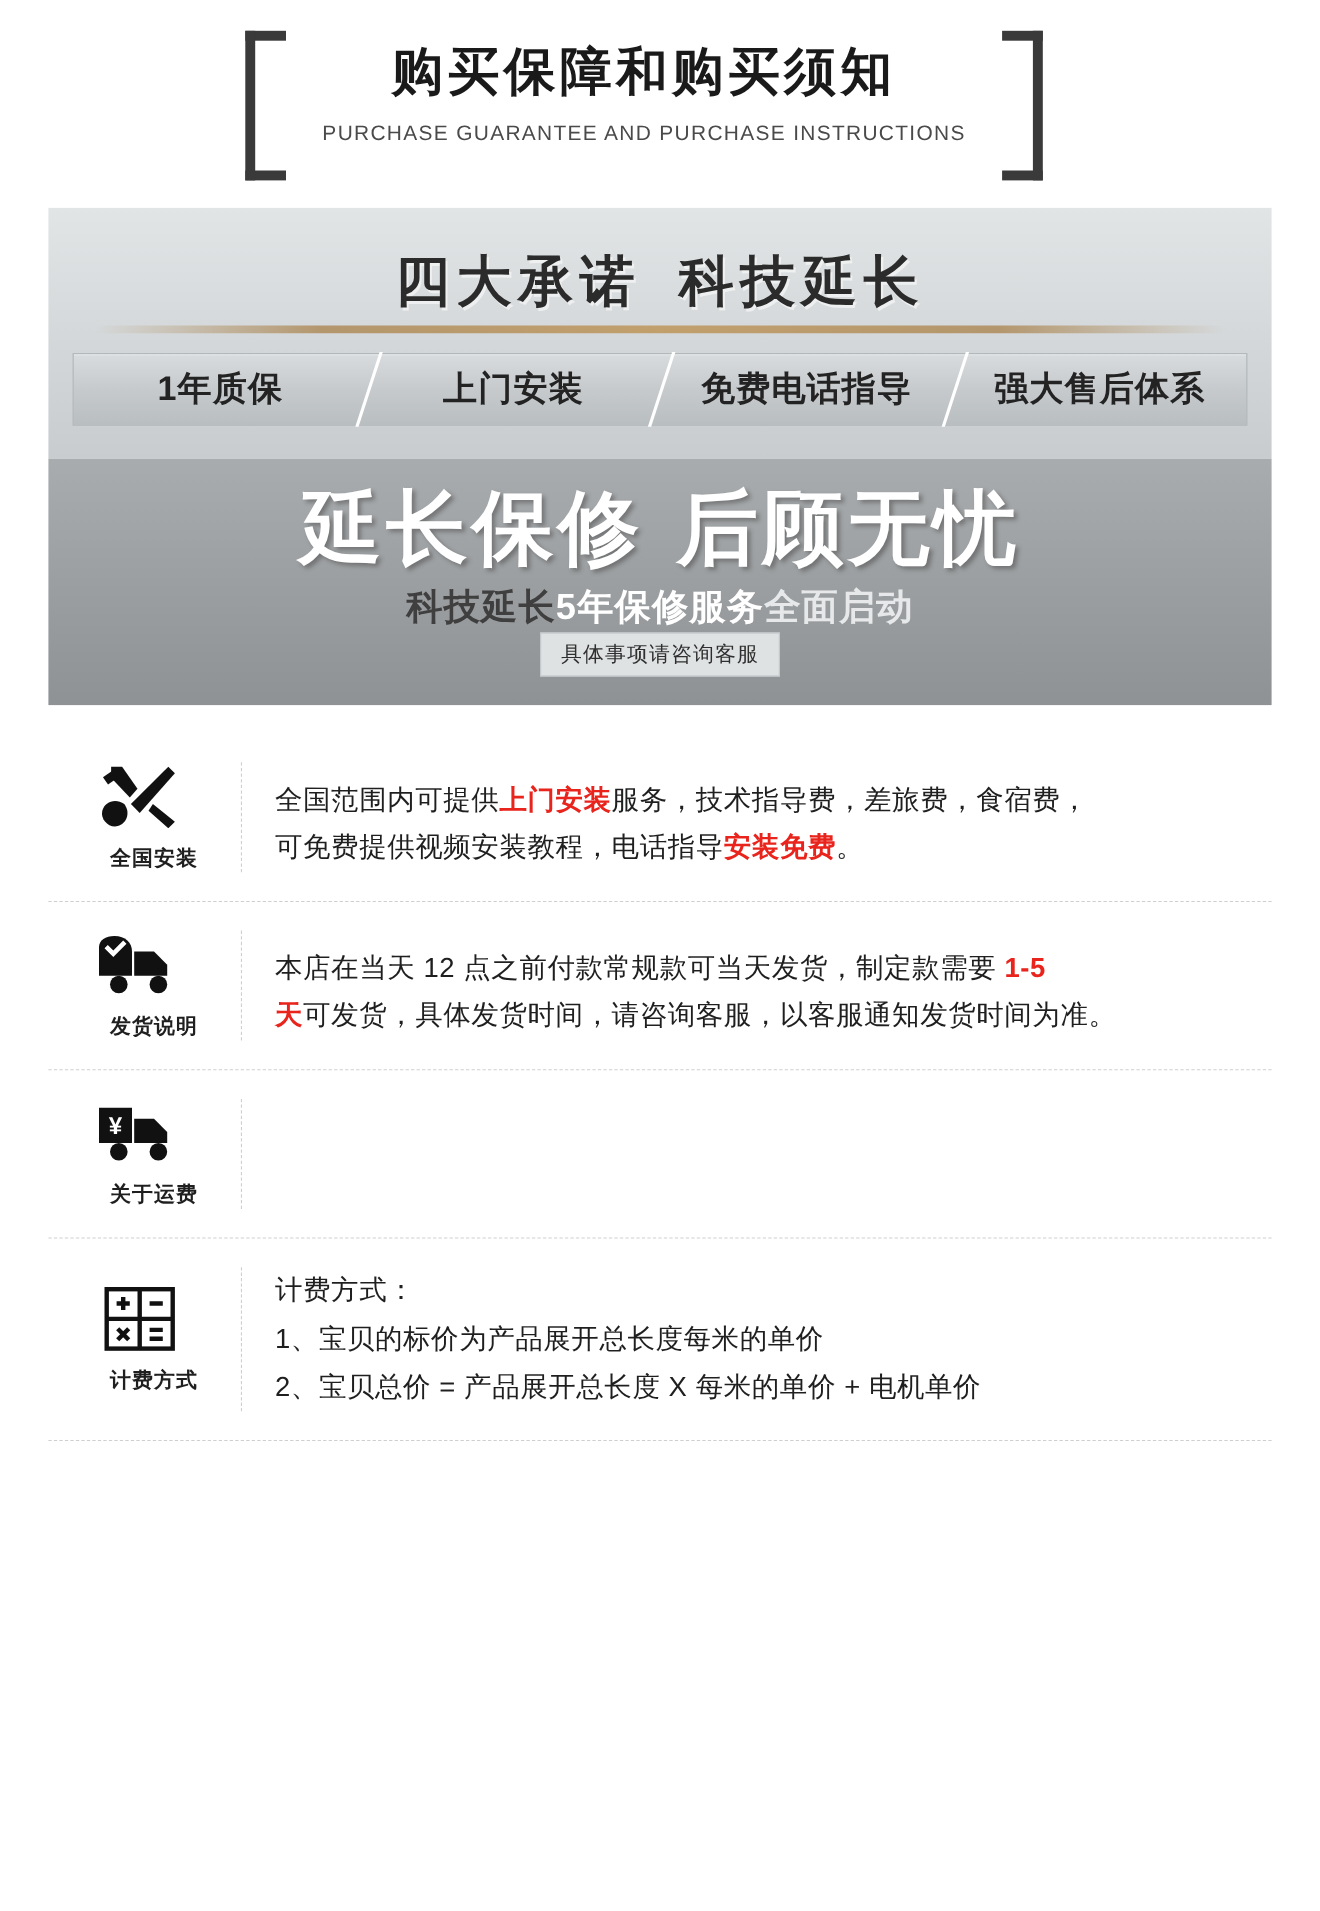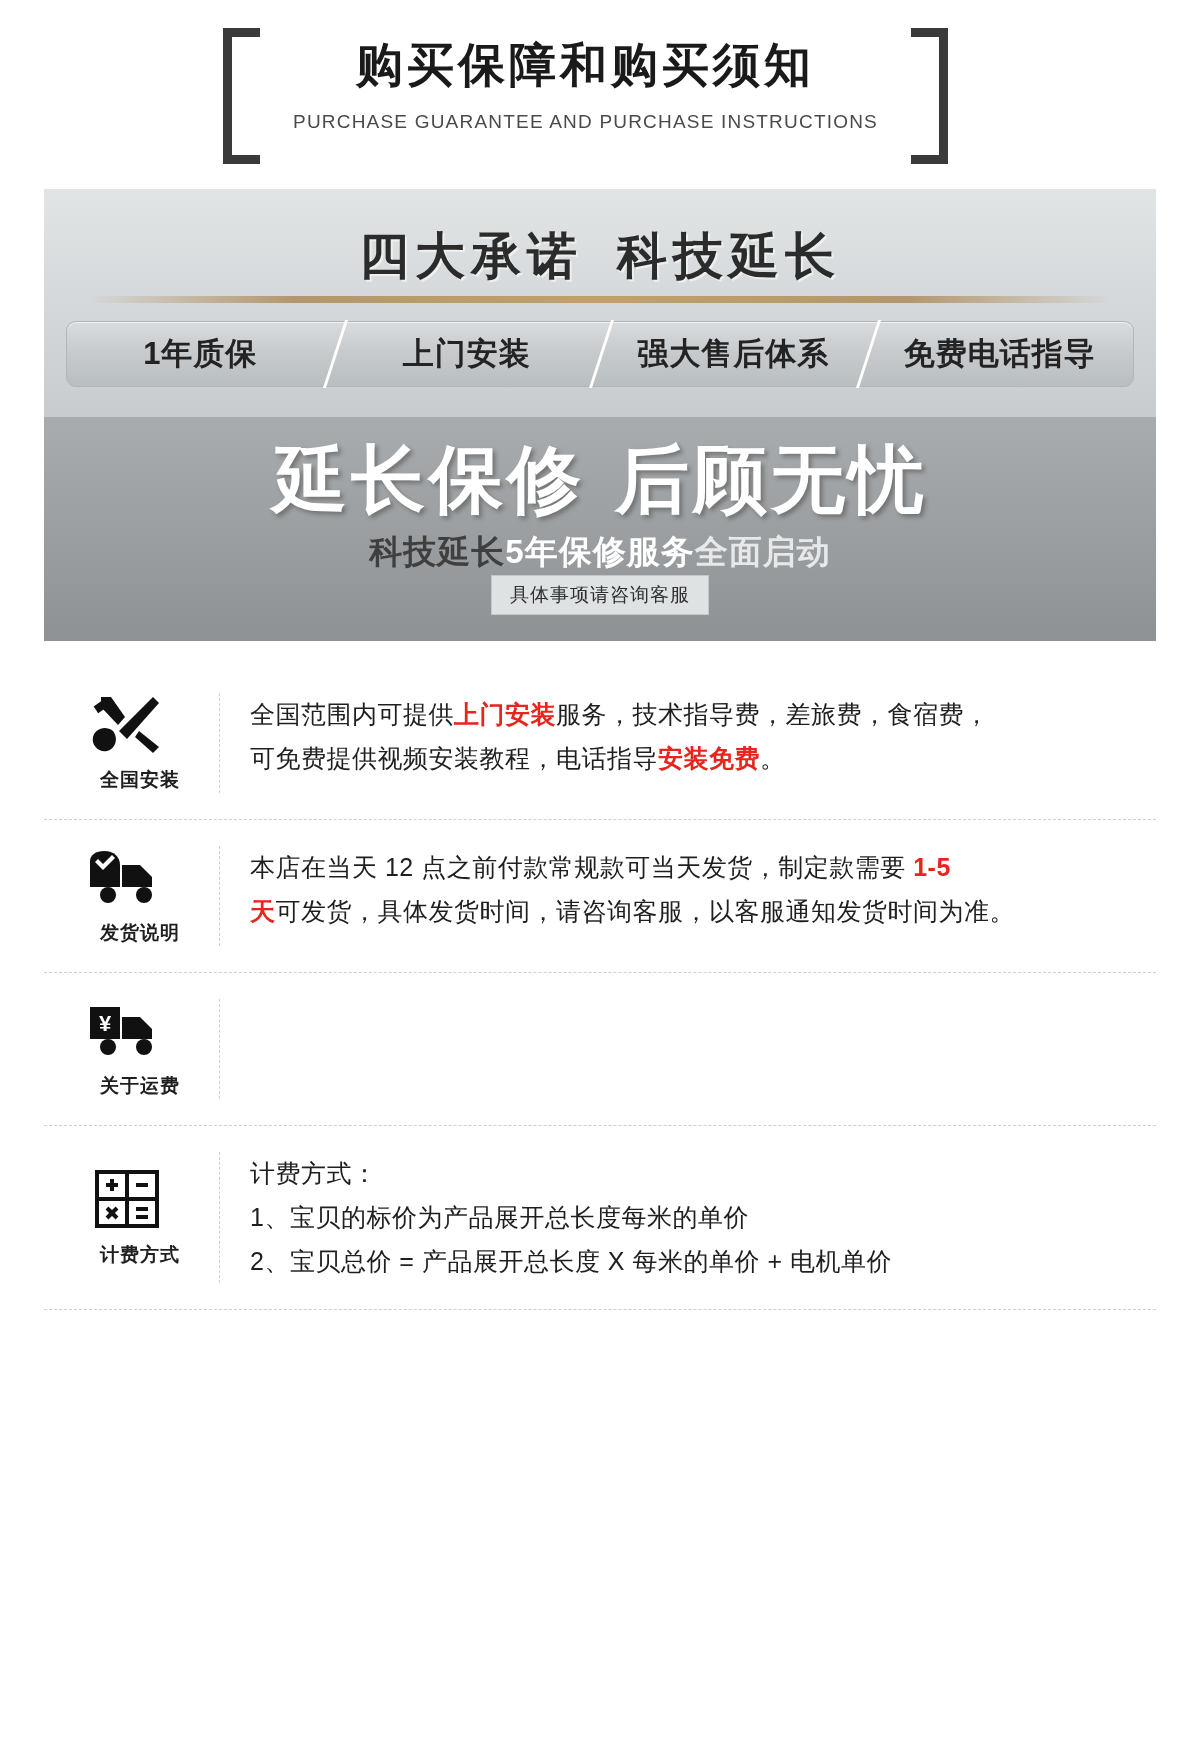--- a/index.html
+++ b/index.html
@@ -74,21 +74,21 @@
   .underline-glow{
     height:7px;
     margin:6px auto 18px auto;
     width:96%;
     background:linear-gradient(90deg,rgba(160,120,70,0) 0%,rgba(168,128,72,.75) 20%,rgba(190,150,90,.85) 50%,rgba(168,128,72,.75) 80%,rgba(160,120,70,0) 100%);
     border-radius:4px;
   }
   .promise-bar{
     background:linear-gradient(180deg,#d9dcde 0%,#c6cacc 50%,#b9bec1 100%);
     border:1px solid #b0b5b8;
-    border-radius:10px;
+    border-radius:0;
     display:flex;
     align-items:stretch;
     height:64px;
     box-shadow:inset 0 1px 0 rgba(255,255,255,.6);
   }
   .promise-item{
     flex:1;
     display:flex;
     align-items:center;
     justify-content:center;
@@ -179,21 +179,21 @@
     font-weight:bold;
     color:#1f1f1f;
     letter-spacing:1px;
     margin-left:27px;
   }
   .text-col{
     flex:1;
     padding-left:30px;
     display:flex;
     flex-direction:column;
-    justify-content:flex-start;
+    justify-content:flex-end;
   }
   .text-col p{
     margin:0;
     font-size:25px;
     line-height:1.75;
     color:#1f1f1f;
     letter-spacing:.5px;
   }
   .red{color:#e8241d;}
   .red-b{color:#e8241d;font-weight:bold;}
@@ -217,22 +217,22 @@
   <div class="banner">
 
     <div class="banner-top">
       <div class="promise-title">
         <span>四大承诺</span><span class="gap"></span><span>科技延长</span>
       </div>
       <div class="underline-glow"></div>
       <div class="promise-bar">
         <div class="promise-item">1年质保</div>
         <div class="promise-item">上门安装</div>
+        <div class="promise-item">免费电话指导</div>
         <div class="promise-item">强大售后体系</div>
-        <div class="promise-item">免费电话指导</div>
       </div>
     </div>
 
     <div class="banner-bottom">
       <div class="extend-title">
         <span>延长保修</span><span class="gap"></span><span>后顾无忧</span>
       </div>
       <div class="extend-sub">
         <span class="dark">科技延长</span><span>5年保修服务</span><span class="light">全面启动</span>
       </div>

